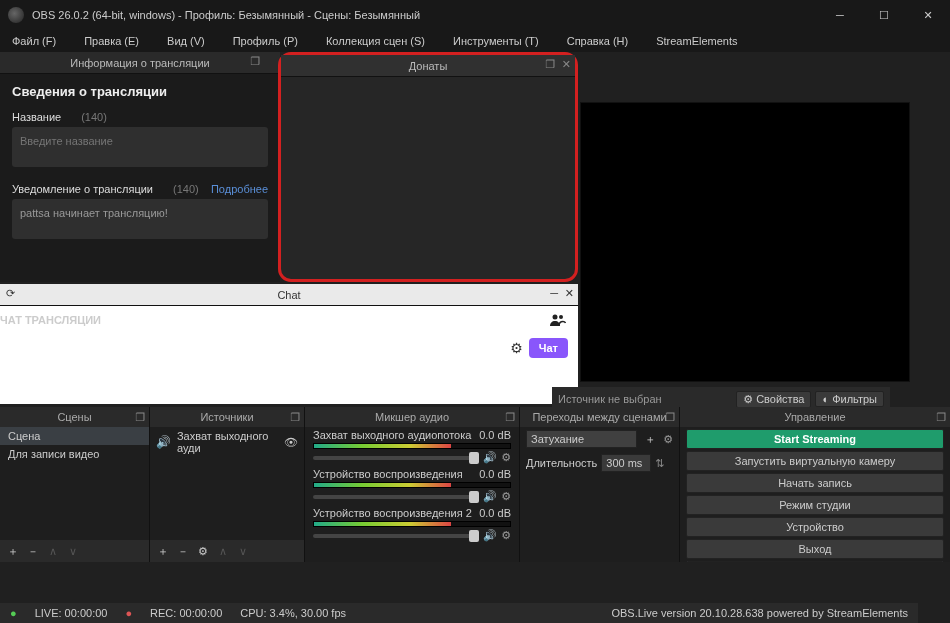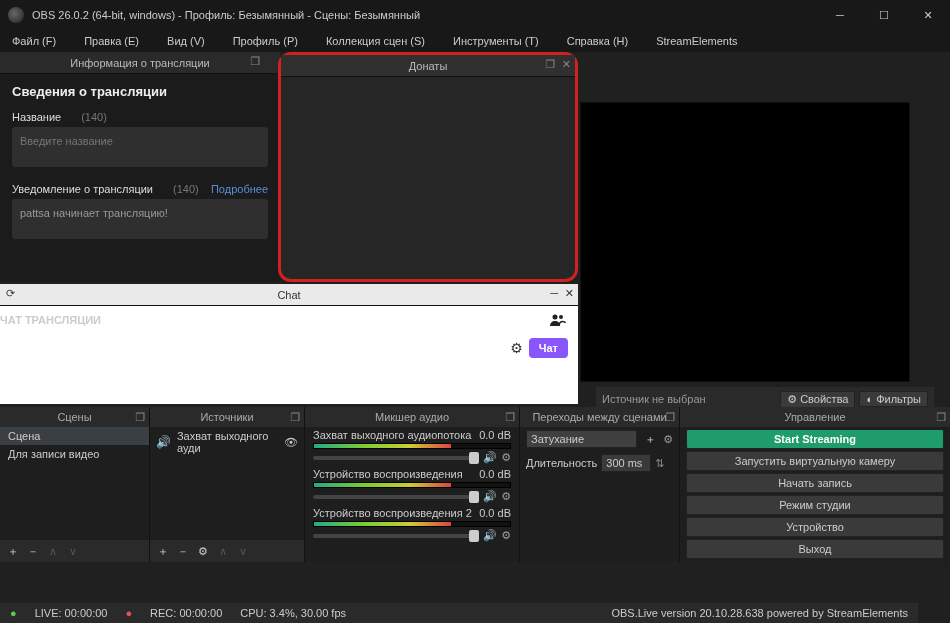--- a/index.html
+++ b/index.html
@@ -35,21 +35,21 @@
 .chat-dock .closeico{color:#333}
 .chat-head{height:28px;display:flex;align-items:center;justify-content:flex-start;color:#222;font-weight:600;font-size:12px;position:relative}
 .chat-head .users{position:absolute;right:12px;color:#222;cursor:pointer;font-size:14px}
 .chat-input-row{display:flex;align-items:center;padding:0 10px;gap:6px}
 .chat-input{flex:1;height:34px;border:none;background:#f3f3f3;border-radius:4px;padding:0 10px;color:#333}
 .chat-input::placeholder{color:#999}
 .emoji{color:#666;cursor:pointer;font-size:16px}
 .chat-btnrow{display:flex;justify-content:flex-end;align-items:center;padding:4px 10px;gap:6px}
 .gear-b{color:#333;cursor:pointer;font-size:14px}
 .chat-send{background:#8956fb;color:#fff;border:none;border-radius:4px;padding:4px 10px;cursor:pointer;font-weight:600}
-.source-bar{position:absolute;left:596px;top:335px;width:338px;height:24px;background:#2a2a2a;display:flex;align-items:center;padding:0 6px}
+.source-bar{position:absolute;left:552px;top:335px;width:338px;height:24px;background:#2a2a2a;display:flex;align-items:center;padding:0 6px}
 .source-bar .lbl{color:#999;flex:1}
 .pillbtn{background:#3a3a3a;border:1px solid #222;border-radius:2px;padding:1px 6px;cursor:pointer;color:#ccc;display:flex;align-items:center;gap:3px;margin-left:4px}
 .bottom-docks{position:absolute;left:0;top:355px;right:0;height:155px;display:flex;background:#1e1e1e}
 .bdock{display:flex;flex-direction:column;border-right:1px solid #111}
 .bdock .hdr{height:20px;background:#2a2a2a;display:flex;align-items:center;justify-content:center;position:relative}
 .bdock .hdr .t{color:#aaa}
 .bdock .hdr .pop{position:absolute;right:4px;color:#888;cursor:pointer}
 .bdock .body{flex:1;background:#1e1e1e;overflow:hidden}
 .bdock .foot{height:22px;background:#2a2a2a;display:flex;align-items:center;padding:0 4px;gap:2px}
 .footbtn{width:18px;height:18px;display:flex;align-items:center;justify-content:center;cursor:pointer;color:#ccc}

